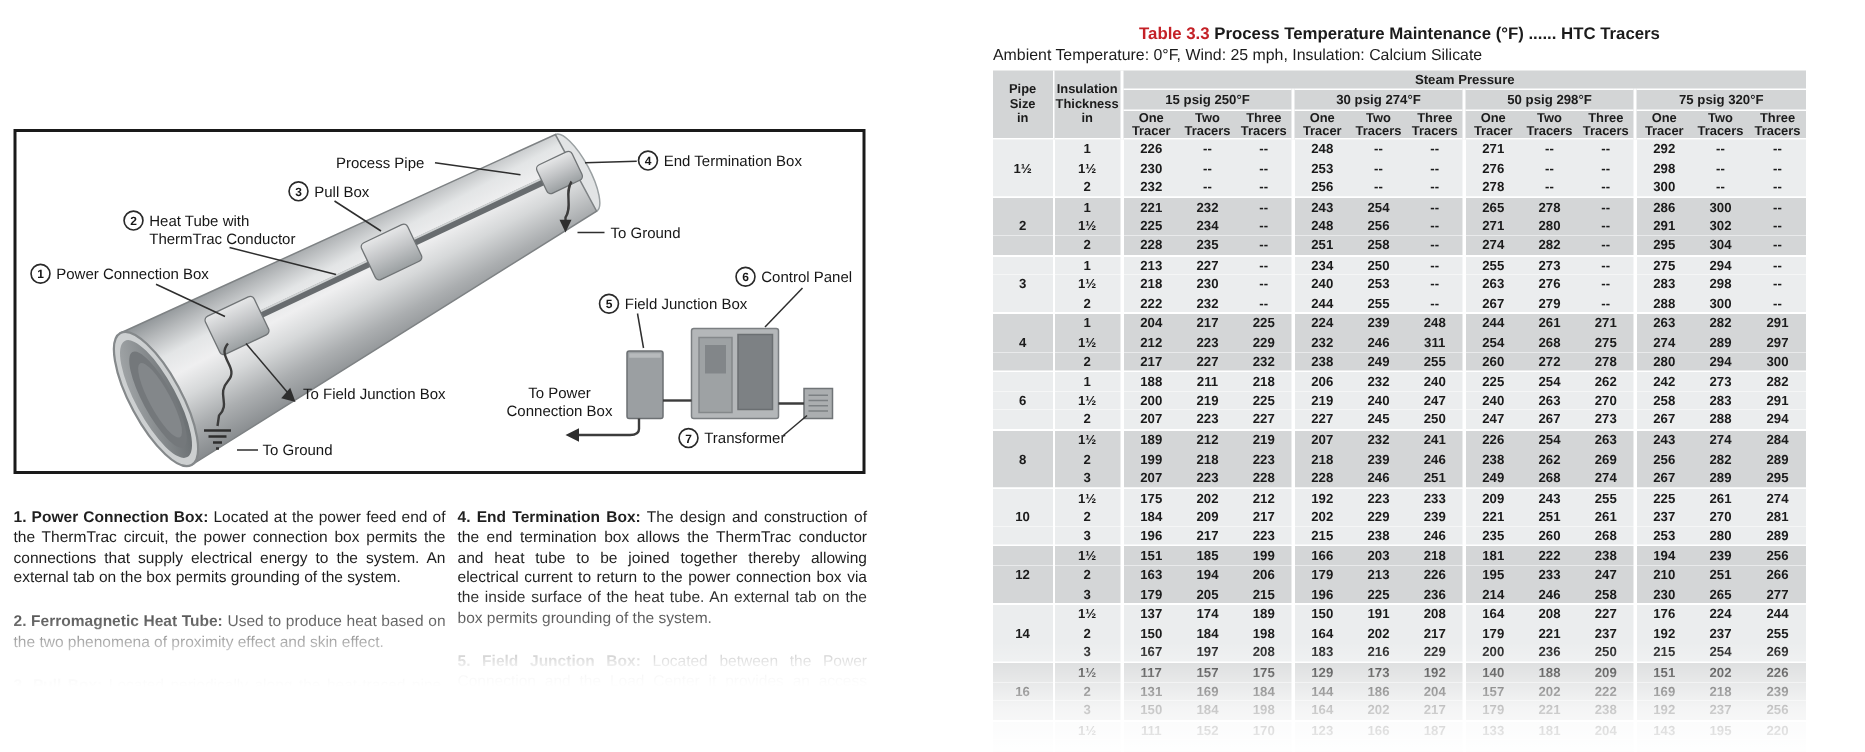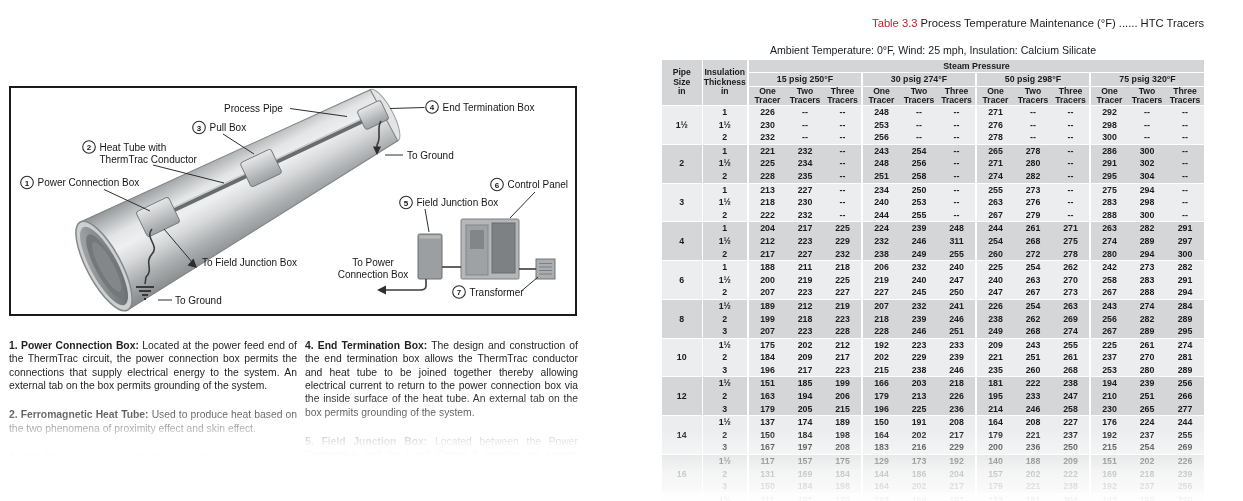--- a/index.html
+++ b/index.html
@@ -19,23 +19,23 @@
 
   
   .desc-col{position:absolute;top:323px;text-align:justify;font-size:10.35px;line-height:13.35px;color:#1f1f1f;}
   .col1{left:9px;width:288px;}
   .col2{left:305px;width:273px;}
   .desc{margin:16px 0 11px 0;}
   .lead{font-weight:bold;}
 
   
   .table-panel{position:absolute;left:662px;top:17px;width:542px;height:484px;overflow:hidden;}
-  .t-title{text-align:right;font-size:11.2px;font-weight:normal;line-height:13px;white-space:nowrap;}
+  .t-title{text-align:center;font-size:11.2px;font-weight:bold;line-height:13px;white-space:nowrap;}
   .t-title .red{color:var(--title-red,#c42127);}
-  .t-sub{text-align:center;font-size:10.6px;line-height:13px;margin-top:14px;white-space:nowrap;}
+  .t-sub{text-align:left;font-size:10.6px;line-height:13px;margin-top:1px;white-space:nowrap;}
   table.data{margin-top:3px;width:542px;table-layout:fixed;border-collapse:collapse;}
   table.data th{background:var(--header-bg,#d3d5d6);font-weight:bold;color:#1b1b1b;padding:0;}
   th.hside{font-size:8.6px;line-height:9.5px;white-space:pre-line;vertical-align:middle;margin-top:36px;}
   th.hsteam{font-size:8.8px;height:12px;line-height:12px;border-bottom:1px solid #fff;margin-top:20px;}
   th.hpsig{font-size:8.8px;height:13px;line-height:13px;border-bottom:1px solid #fff;}
   th.htracer{font-size:8.6px;height:18px;line-height:8.8px;white-space:pre-line;
              vertical-align:middle;border-bottom:1.4px solid #fff;}
   .sep{border-left:2px solid #fff;}
   .sep1{border-left:1.2px solid #fff;}
   table.data td{height:12.6px;line-height:12.6px;font-size:8.8px;font-weight:bold;

